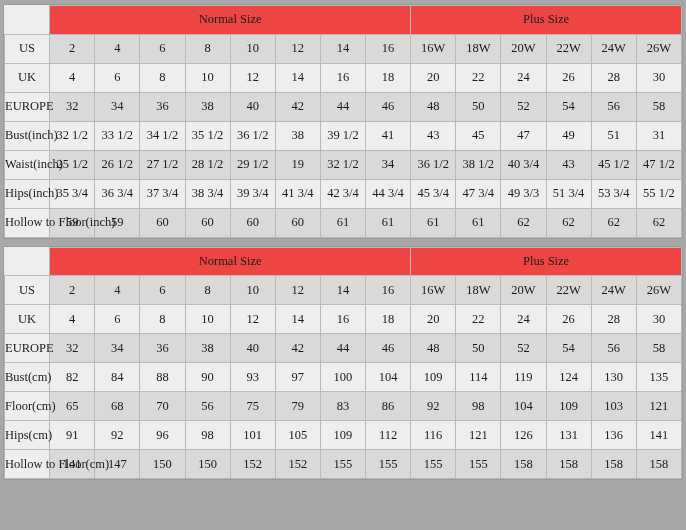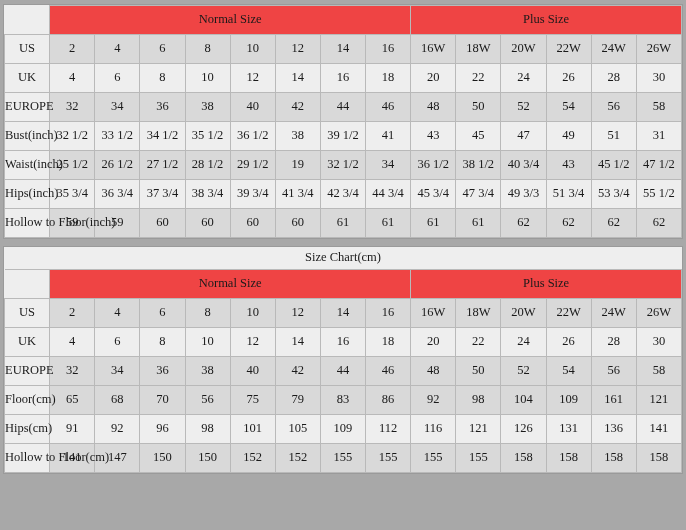--- a/index.html
+++ b/index.html
@@ -194,23 +194,20 @@
             <td class="cell-dark">62</td>
             <td class="cell-dark">62</td>
           </tr>
         </tbody>
       </table>
   </div>
   <div class="chart-block">
     <table class="size-table">
         <tbody>
           <tr>
-            <td class="title-cell" colspan="15">Size Chart(cm)</td>
-          </tr>
-          <tr>
             <td colspan="1" class="blank-cell"></td>
             <td colspan="8" class="group-cell">Normal Size</td>
             <td colspan="6" class="group-cell">Plus Size</td>
           </tr>
           <tr>
             <td class="row-label">US</td>
             <td class="cell-dark">2</td>
             <td class="cell-dark">4</td>
             <td class="cell-dark">6</td>
             <td class="cell-dark">8</td>
@@ -253,34 +250,51 @@
             <td class="cell-dark">44</td>
             <td class="cell-dark">46</td>
             <td class="cell-dark">48</td>
             <td class="cell-dark">50</td>
             <td class="cell-dark">52</td>
             <td class="cell-dark">54</td>
             <td class="cell-dark">56</td>
             <td class="cell-dark">58</td>
           </tr>
           <tr>
+            <td class="row-label">Bust(cm)</td>
+            <td class="cell-light">82</td>
+            <td class="cell-light">84</td>
+            <td class="cell-light">88</td>
+            <td class="cell-light">90</td>
+            <td class="cell-light">93</td>
+            <td class="cell-light">97</td>
+            <td class="cell-light">100</td>
+            <td class="cell-light">104</td>
+            <td class="cell-light">109</td>
+            <td class="cell-light">114</td>
+            <td class="cell-light">119</td>
+            <td class="cell-light">124</td>
+            <td class="cell-light">130</td>
+            <td class="cell-light">135</td>
+          </tr>
+          <tr>
             <td class="row-label">Floor(cm)</td>
             <td class="cell-dark">65</td>
             <td class="cell-dark">68</td>
             <td class="cell-dark">70</td>
             <td class="cell-dark">56</td>
             <td class="cell-dark">75</td>
             <td class="cell-dark">79</td>
             <td class="cell-dark">83</td>
             <td class="cell-dark">86</td>
             <td class="cell-dark">92</td>
             <td class="cell-dark">98</td>
             <td class="cell-dark">104</td>
             <td class="cell-dark">109</td>
-            <td class="cell-dark">161</td>
+            <td class="cell-dark">103</td>
             <td class="cell-dark">121</td>
           </tr>
           <tr>
             <td class="row-label">Hips(cm)</td>
             <td class="cell-light">91</td>
             <td class="cell-light">92</td>
             <td class="cell-light">96</td>
             <td class="cell-light">98</td>
             <td class="cell-light">101</td>
             <td class="cell-light">105</td>

